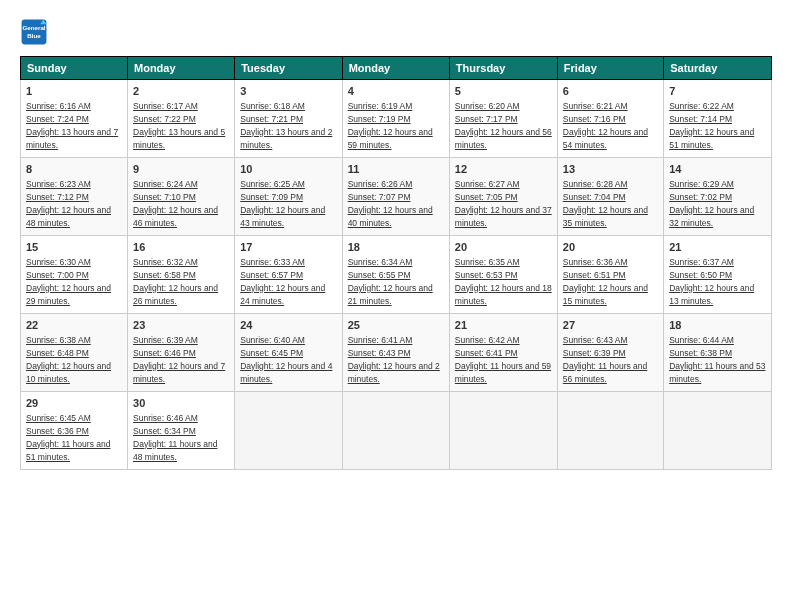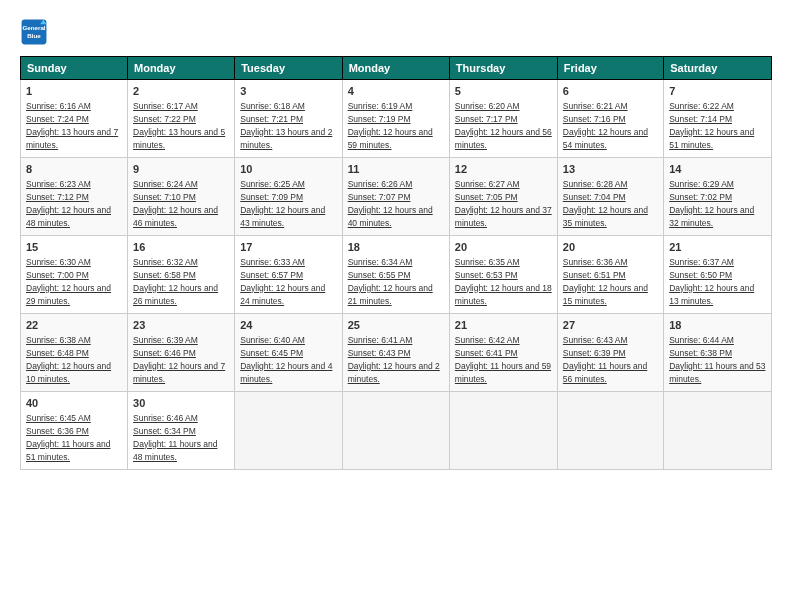--- a/index.html
+++ b/index.html
@@ -179,21 +179,21 @@
           <td><span class="day-num">25</span>
 <span class="day-info">Sunrise: 6:41 AM<br>Sunset: 6:43 PM<br>Daylight: 12 hours and 2 minutes.</span></td>
           <td><span class="day-num">21</span>
 <span class="day-info">Sunrise: 6:42 AM<br>Sunset: 6:41 PM<br>Daylight: 11 hours and 59 minutes.</span></td>
           <td><span class="day-num">27</span>
 <span class="day-info">Sunrise: 6:43 AM<br>Sunset: 6:39 PM<br>Daylight: 11 hours and 56 minutes.</span></td>
           <td><span class="day-num">18</span>
 <span class="day-info">Sunrise: 6:44 AM<br>Sunset: 6:38 PM<br>Daylight: 11 hours and 53 minutes.</span></td>
         </tr>
         <tr>
-          <td><span class="day-num">40</span>
+          <td><span class="day-num">29</span>
 <span class="day-info">Sunrise: 6:45 AM<br>Sunset: 6:36 PM<br>Daylight: 11 hours and 51 minutes.</span></td>
           <td><span class="day-num">30</span>
 <span class="day-info">Sunrise: 6:46 AM<br>Sunset: 6:34 PM<br>Daylight: 11 hours and 48 minutes.</span></td>
           <td class="empty"></td>
           <td class="empty"></td>
           <td class="empty"></td>
           <td class="empty"></td>
           <td class="empty"></td>
         </tr>
       </tbody>

